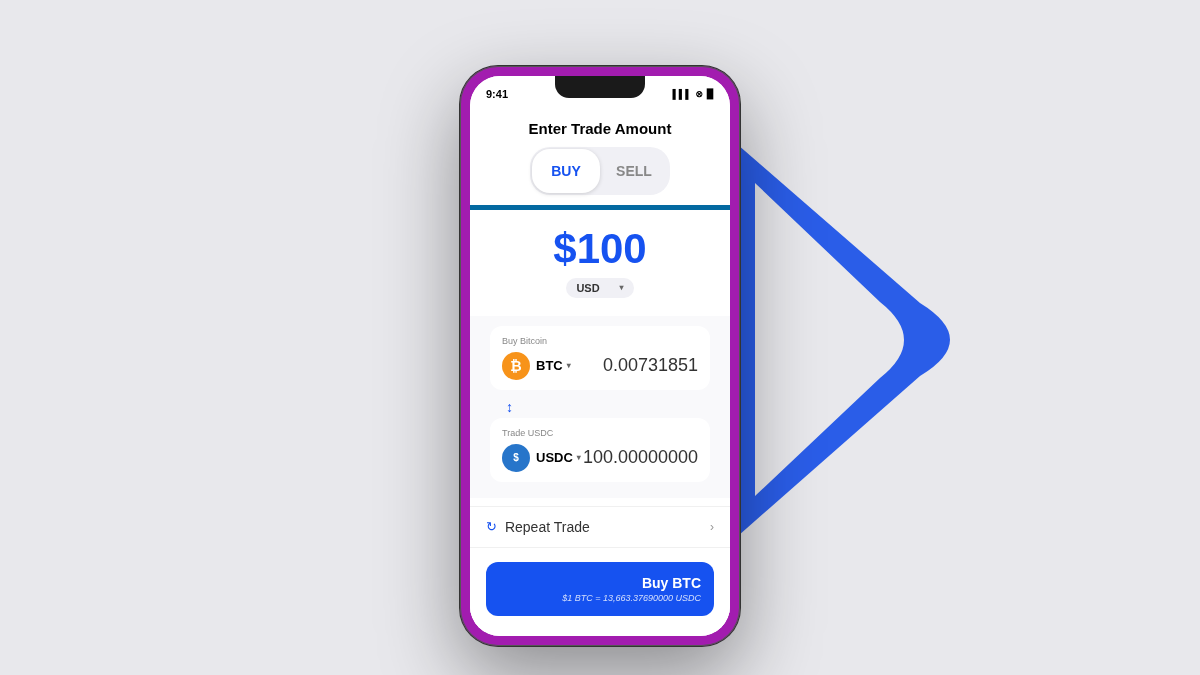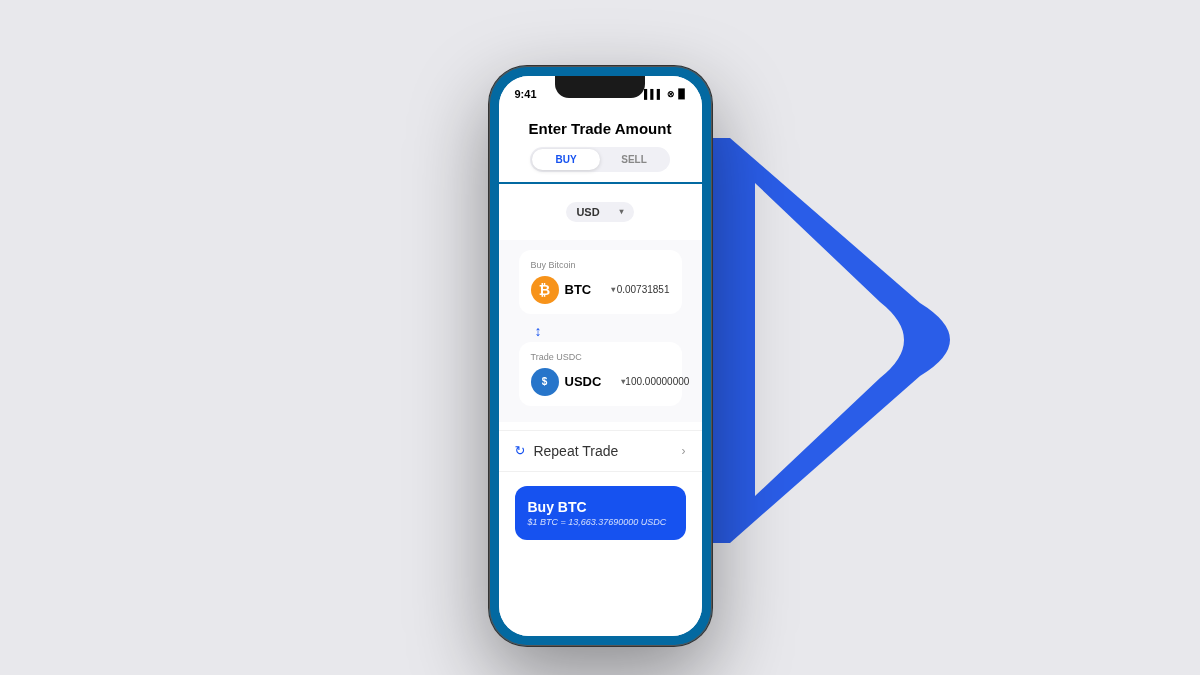--- a/index.html
+++ b/index.html
@@ -29,22 +29,22 @@
     
     .phone-wrapper {
       position: relative;
       z-index: 2;
       display: flex;
       flex-direction: column;
       align-items: center;
     }
 
     .phone-frame {
-      width: 223px;
-      background: #0369a1;
+      width: 280px;
+      background: #a21caf;
       border-radius: 38px;
       padding: 10px;
       box-shadow:
         0 0 0 1px #333,
         0 30px 80px rgba(0,0,0,0.4),
         inset 0 0 0 1px #555;
       position: relative;
       margin-top: 36px;
     }
 
@@ -96,21 +96,21 @@
     .screen-content {
       background: white;
       min-height: 530px;
     }
 
     
     .header-section {
       background: white;
       padding: 14px 16px 10px;
       text-align: center;
-      border-bottom: 2px solid #0369a1;
+      border-bottom: 5px solid #0369a1;
     }
 
     .header-title {
       font-size: 15px;
       font-weight: 700;
       color: #000;
       margin-bottom: 10px;
     }
 
     
@@ -118,24 +118,24 @@
       display: flex;
       background: #f0f0f5;
       border-radius: 20px;
       padding: 2px;
       width: 140px;
       margin: 0 auto;
     }
 
     .toggle-btn {
       flex: 1;
-      padding: 5px 0;
+      padding: 14px 0;
       border: none;
       border-radius: 18px;
-      font-size: 10px;
+      font-size: 14px;
       font-weight: 600;
       cursor: pointer;
       transition: all 0.2s;
     }
 
     .toggle-btn.active {
       background: white;
       color: #1652f0;
       box-shadow: 0 1px 4px rgba(0,0,0,0.15);
     }
@@ -228,33 +228,33 @@
 
     .usdc-icon {
       background: #2775ca;
       color: white;
       font-size: 10px;
     }
 
     .coin-name-row {
       display: flex;
       align-items: center;
-      gap: 20px;
+      gap: 4px;
       font-size: 13px;
       font-weight: 600;
       color: #000;
     }
 
     .coin-chevron {
       font-size: 8px;
       color: #666;
     }
 
     .pair-amount {
-      font-size: 10px;
+      font-size: 18px;
       font-weight: 500;
       color: #333;
     }
 
     
     .swap-arrow {
       text-align: left;
       padding: 2px 16px;
     }
 
@@ -305,21 +305,21 @@
     }
 
     .buy-button {
       width: 100%;
       background: #1652f0;
       color: white;
       border: none;
       border-radius: 12px;
       padding: 13px;
       cursor: pointer;
-      text-align: left;
+      text-align: right;
     }
 
     .buy-button-label {
       font-size: 14px;
       font-weight: 700;
       display: block;
     }
 
     .buy-button-rate {
       font-size: 9px;
@@ -397,20 +397,21 @@
 
         <div class="header-section">
           <div class="header-title">Enter Trade Amount</div>
           <div class="toggle-container">
             <button class="toggle-btn active">BUY</button>
             <button class="toggle-btn inactive">SELL</button>
           </div>
         </div>
 
         <div class="amount-section">
+          <div class="amount-value">$100</div>
           <div class="currency-selector">
             <span>USD</span>
             <span class="currency-chevron">▾</span>
           </div>
         </div>
 
         <div class="trade-section">
 
           <div class="trade-pair">
             <div class="pair-label">Buy Bitcoin</div>

